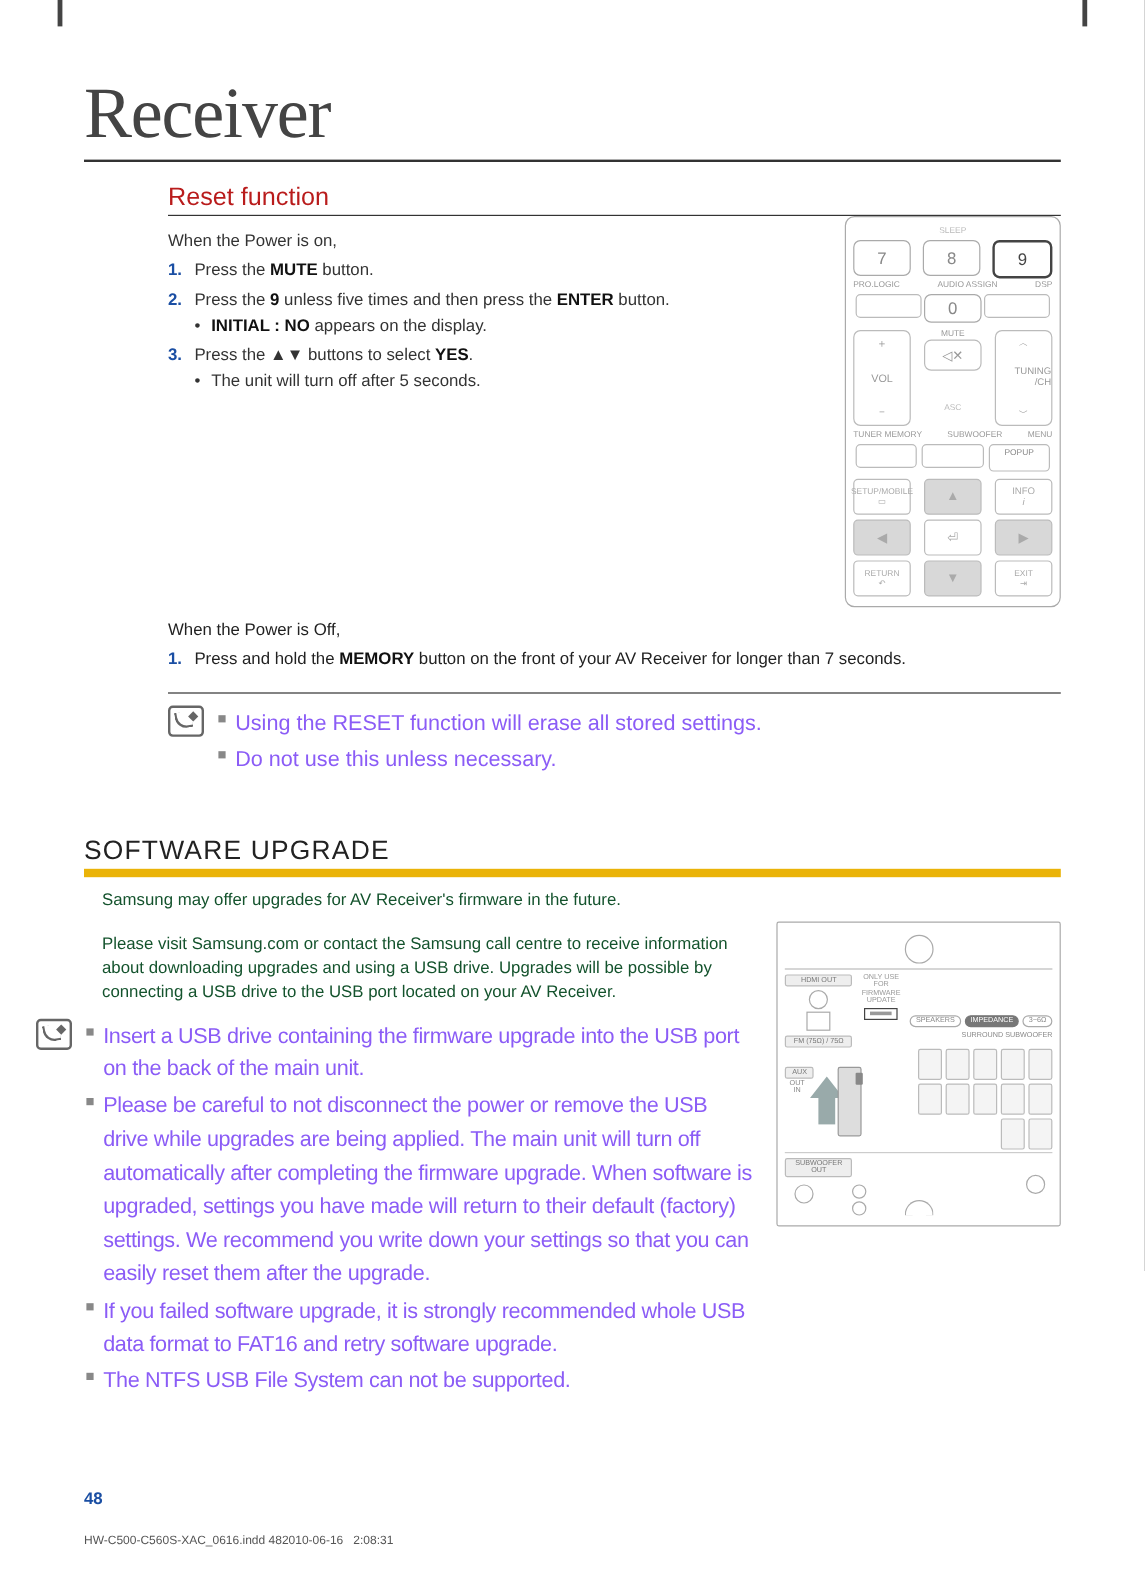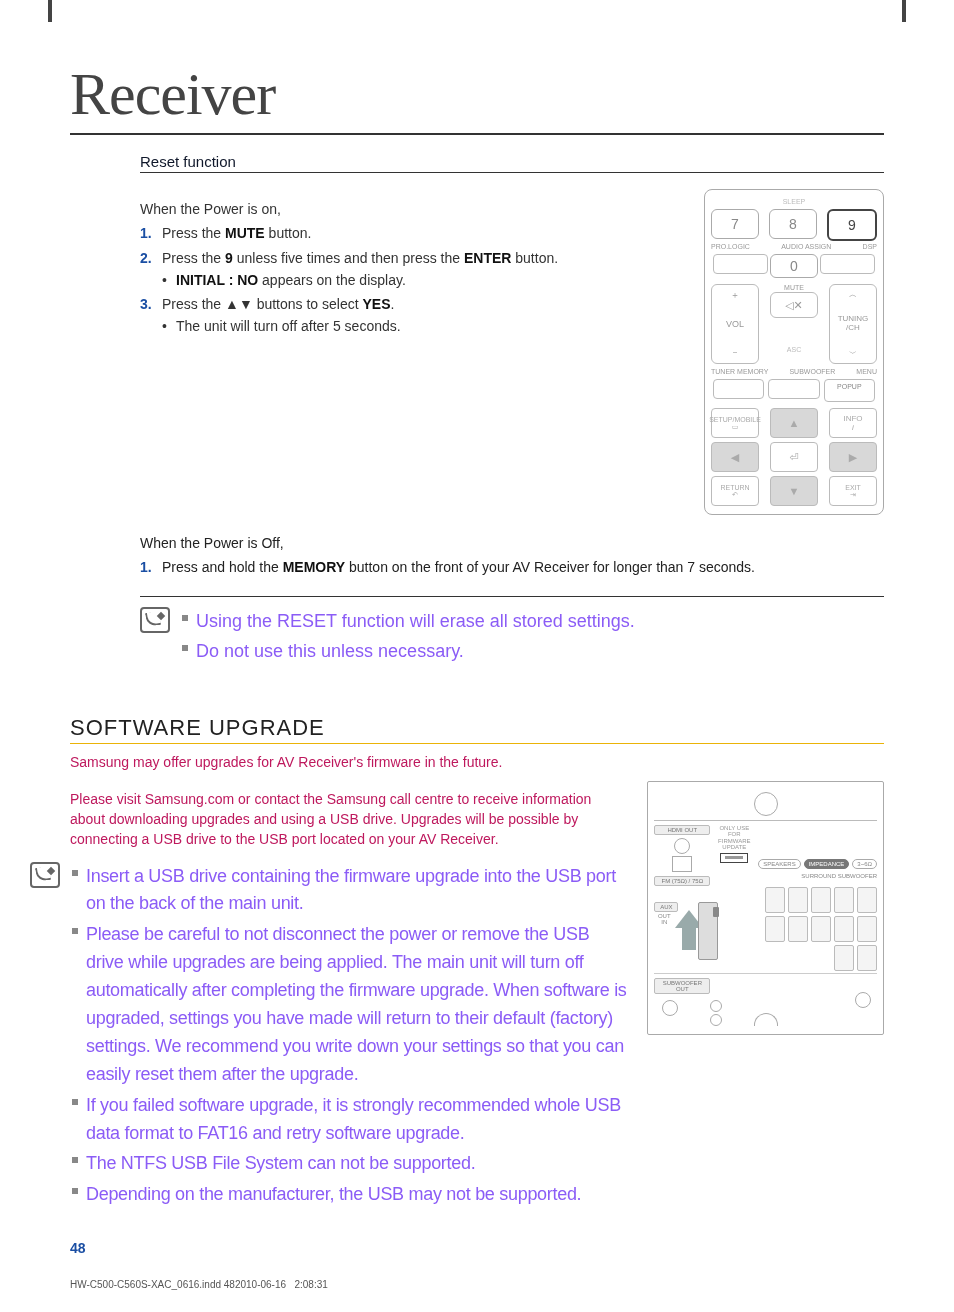--- a/index.html
+++ b/index.html
@@ -1,21 +1,21 @@
 <!DOCTYPE html>
 <html><head>
 <meta charset="utf-8">
 <style>
   html,body{margin:0;padding:0;background:#888;font-family:Arial,Helvetica,sans-serif;color:#222}
   .sheet{width:954px;height:1312px;background:#fff;margin:0 auto;position:relative;box-sizing:border-box}
   .crop-t{position:absolute;top:0;left:48px;width:4px;height:22px;background:#444}
   .crop-r{position:absolute;top:0;right:48px;width:4px;height:22px;background:#444}
   .page{position:absolute;left:70px;right:70px;top:60px;bottom:60px}
   .chapter{font-family:"Times New Roman",serif;font-size:60px;font-weight:300;letter-spacing:-1px;color:#444;border-bottom:2px solid #333;padding-bottom:4px;margin-bottom:18px}
-  .section-title{font-size:15px;color:#0f172a;margin:12px 0 16px 70px;border-bottom:1px solid #333;padding-bottom:2px}
+  .section-title{font-size:21px;color:#b91c1c;margin:12px 0 0 70px;border-bottom:1px solid #333;padding-bottom:2px}
   .two-col{display:flex;gap:20px;margin-left:70px}
   .left{flex:1;font-size:14px;line-height:1.45;color:#333}
   .left .lead{font-weight:normal;margin:10px 0 4px}
   .ol{list-style:none;padding:0;margin:0}
   .ol li{margin:4px 0 2px;padding-left:22px;position:relative}
   .ol li .num{position:absolute;left:0;font-weight:bold;color:#1a4ea3}
   .sub{margin:2px 0 2px 22px;padding-left:14px;position:relative}
   .sub::before{content:"•";position:absolute;left:0}
   .remote{width:180px;flex:0 0 180px}
   .remote-box{border:1px solid #aaa;border-radius:8px;padding:8px 6px 4px;background:#fff;font-size:8px;color:#888}
@@ -23,31 +23,31 @@
   .key{border:1px solid #aaa;border-radius:6px;width:46px;height:28px;display:flex;align-items:center;justify-content:center;font-size:14px;color:#888;background:#fff}
   .key.sel{border:2px solid #444;color:#444}
   .lbl3{display:flex;justify-content:space-between;font-size:7px;color:#999;margin-top:-2px}
   .pill{border:1px solid #bbb;border-radius:4px;height:18px;flex:1;margin:0 2px}
   .vol-box{border:1px solid #bbb;border-radius:6px;width:46px;height:70px;display:flex;flex-direction:column;align-items:center;justify-content:space-between;padding:4px 0;font-size:9px;color:#999}
   .mute-box{border:1px solid #bbb;border-radius:6px;width:46px;height:24px;display:flex;align-items:center;justify-content:center;font-size:11px;color:#999;margin-bottom:6px}
   .center-col{width:46px;display:flex;flex-direction:column;align-items:center}
   .tune-box{border:1px solid #bbb;border-radius:6px;width:46px;height:70px;display:flex;flex-direction:column;align-items:center;justify-content:space-between;padding:4px 0;font-size:8px;color:#999}
   .sq{border:1px solid #bbb;border-radius:4px;width:46px;height:28px;display:flex;align-items:center;justify-content:center;font-size:11px;color:#aaa}
   .sq.dark{background:#d8d8d8}
-  .block2{margin-left:70px;font-size:14px;line-height:1.45;margin-top:18px}
+  .block2{margin-left:70px;font-size:14px;line-height:1.45;margin-top:8px}
   .hr{border:0;border-top:1px solid #333;margin:18px 0 8px 70px}
   .note-row{display:flex;align-items:flex-start;gap:12px;margin-left:70px}
   .note-icon{width:26px;height:22px;border:2px solid #666;border-radius:4px;position:relative;flex:0 0 26px;margin-top:2px}
   .note-icon::before{content:"";position:absolute;left:4px;top:3px;width:12px;height:12px;border:2px solid #666;border-right:0;border-top:0;transform:rotate(-10deg);border-radius:0 0 0 10px}
   .note-icon::after{content:"";position:absolute;right:4px;top:4px;width:6px;height:6px;background:#666;transform:rotate(45deg)}
   .note-list{list-style:none;padding:0;margin:0;font-size:18px;line-height:1.55;color:#8b5cf6}
   .note-list li{position:relative;padding-left:14px;margin:3px 0}
   .note-list li::before{content:"";position:absolute;left:0;top:7px;width:6px;height:6px;background:#888}
-  .h2{font-size:22px;letter-spacing:1px;color:#222;margin:46px 0 2px 0;border-bottom:1px solid #eab308;padding-bottom:2px}
-  .p{font-size:14px;line-height:1.45;margin:8px 0;color:#be185d}
+  .h2{font-size:22px;letter-spacing:1px;color:#222;margin:46px 0 2px 0;border-bottom:7px solid #eab308;padding-bottom:2px}
+  .p{font-size:14px;line-height:1.45;margin:8px 15px;color:#14532d}
   .two-col2{display:flex;gap:18px}
   .rear{flex:0 0 220px}
   .rear-box{border:1px solid #aaa;height:240px;border-radius:2px;padding:6px;position:relative;font-size:7px;color:#888;background:#fff}
   .cond{font-family:Arial,Helvetica,sans-serif;font-stretch:condensed;letter-spacing:-0.3px}
   .pg{position:absolute;left:70px;bottom:56px;font-weight:bold;color:#1a4ea3;font-size:14px}
   .foot{position:absolute;left:70px;right:70px;bottom:22px;display:flex;justify-content:flex-start;font-size:10px;color:#555}
   b{font-weight:bold;color:#111}
   
   .rp-top{height:32px;border-bottom:1px solid #bbb;position:relative}
   .fan{width:22px;height:22px;border:1px solid #aaa;border-radius:50%;position:absolute;left:50%;top:4px;transform:translateX(-50%)}
@@ -122,21 +122,21 @@
                 <span>VOL</span>
                 <span>－</span>
               </div>
             <div class="center-col">
               <div style="font-size:7px;color:#999;margin-bottom:1px">MUTE</div>
               <div class="mute-box">◁✕</div>
               <div style="font-size:7px;color:#bbb;margin-top:22px">ASC</div>
             </div>
             <div class="tune-box">
                 <span>︿</span>
-                <span style="text-align:center;line-height:1.1">TUNING /CH</span>
+                <span style="text-align:right;line-height:1.1">TUNING /CH</span>
                 <span>﹀</span>
               </div>
           </div>
           <div class="lbl3" style="margin-top:4px">
               <span>TUNER MEMORY</span>
               <span>SUBWOOFER</span>
               <span>MENU</span>
             </div>
           <div class="row">
               <div class="pill"></div>
@@ -196,21 +196,20 @@
     <div class="two-col2">
       <div style="flex:1">
         <div class="p">Please visit Samsung.com or contact the Samsung call centre to receive information about downloading upgrades and using a USB drive. Upgrades will be possible by connecting a USB drive to the USB port located on your AV Receiver.</div>
         <div class="note-row" style="margin-left:0;margin-top:10px;align-items:flex-start">
           <div class="note-icon" style="margin-left:-40px"></div>
           <ul class="note-list cond" style="width:100%">
             <li>Insert a USB drive containing the firmware upgrade into the USB port on the back of the main unit.</li>
             <li>Please be careful to not disconnect the power or remove the USB drive while upgrades are being applied. The main unit will turn off automatically after completing the firmware upgrade. When software is upgraded, settings you have made will return to their default (factory) settings. We recommend you write down your settings so that you can easily reset them after the upgrade.</li>
             <li>If you failed software upgrade, it is strongly recommended whole USB data format to FAT16 and retry software upgrade.</li>
             <li>The NTFS USB File System can not be supported.</li>
-            <li>Depending on the manufacturer, the USB may not be supported.</li>
           </ul>
         </div>
       </div>
       <div class="rear">
         <div class="rear-box">
           <div class="rp-top">
               <div class="fan"></div>
             </div>
           <div class="rp-row">
             <div class="rp-l">

